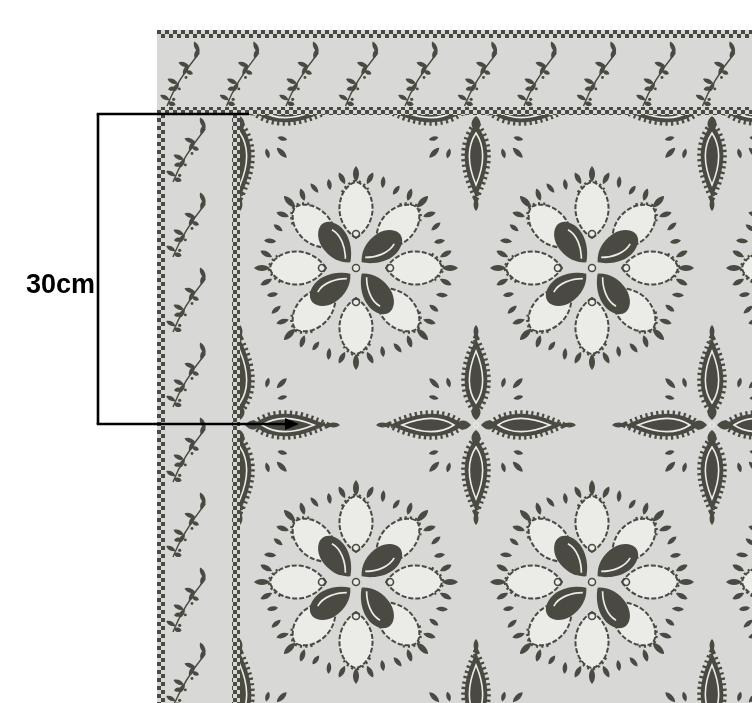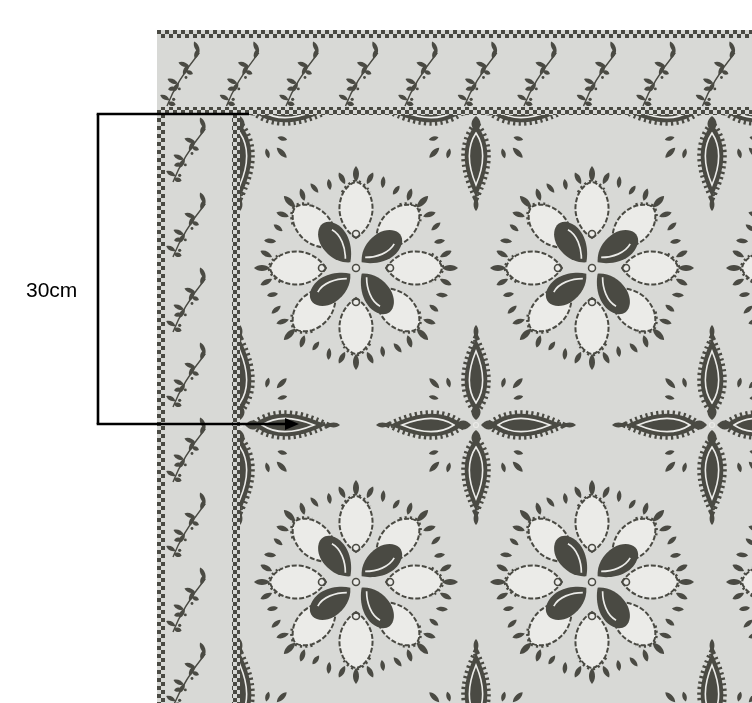--- a/index.html
+++ b/index.html
@@ -2,21 +2,21 @@
 <html><head>
 <meta charset="utf-8">
 <style>
   *{margin:0;padding:0;box-sizing:border-box}
   html,body{width:752px;height:703px;background:#ffffff;overflow:hidden;
     font-family:"Liberation Sans",sans-serif}
   .page{position:relative;width:752px;height:703px;background:#ffffff}
   .fabric{position:absolute;left:157px;top:30px;width:595px;height:673px}
   .fabric svg{display:block}
   .measure-svg{position:absolute;left:0;top:0;width:752px;height:703px;pointer-events:none}
-  .dim-label{position:absolute;left:26px;top:278px;font-weight:normal;font-size:21px;
+  .dim-label{position:absolute;left:26px;top:270px;font-weight:bold;font-size:27px;
     color:#000;line-height:1.1}
 </style>
 </head>
 <body>
 
 <div class="page">
   <div class="fabric">
     <svg id="fabric-svg" width="595" height="673" viewBox="0 0 595 673" xmlns="http://www.w3.org/2000/svg">
         <defs>
           <pattern id="checker" width="8" height="8" patternUnits="userSpaceOnUse">

